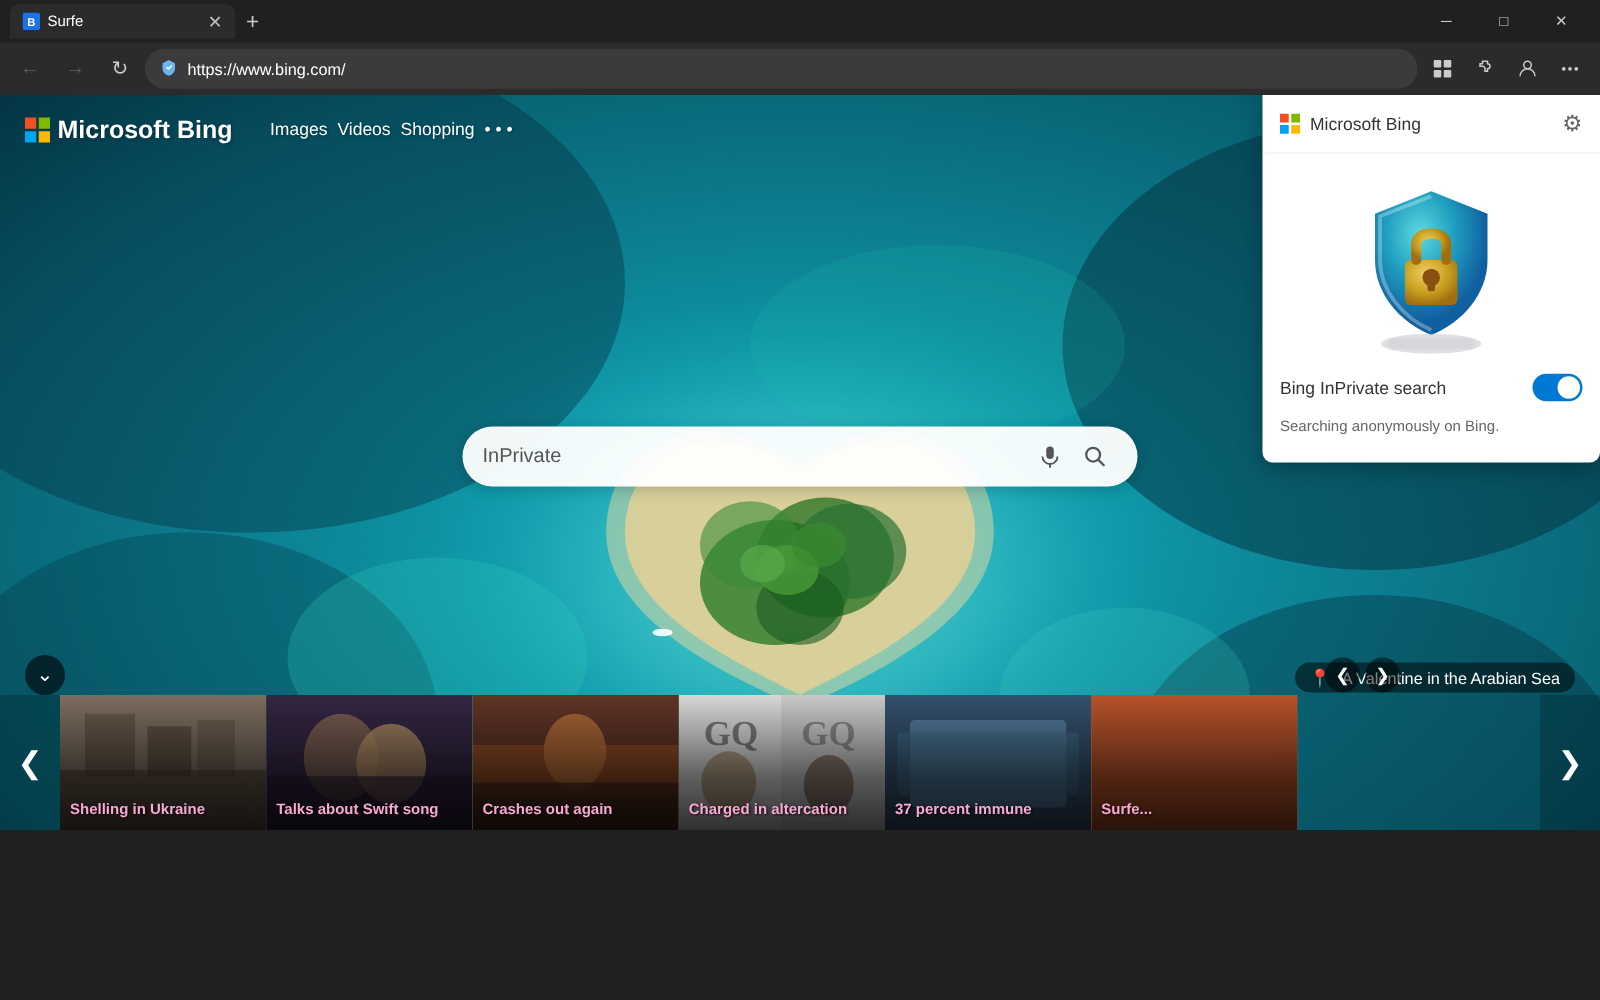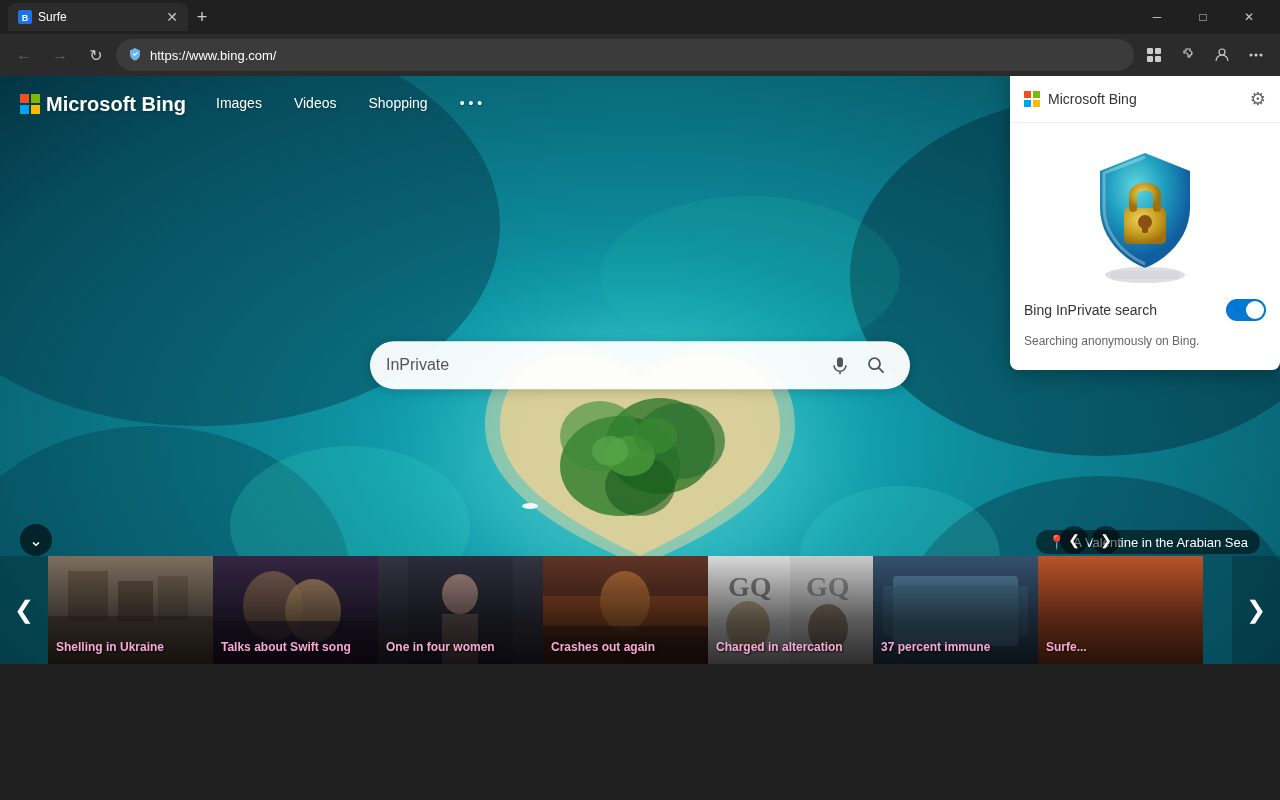--- a/index.html
+++ b/index.html
@@ -154,21 +154,21 @@
       display: grid;
       grid-template-columns: 1fr 1fr;
       gap: 2px;
       width: 20px;
       height: 20px;
     }
     .ms-logo-q { width: 9px; height: 9px; }
     .bing-nav {
       margin-left: 30px;
       display: flex;
-      gap: 32px;
+      gap: 8px;
     }
     .bing-nav-item {
       color: #fff;
       font-size: 14px;
       text-shadow: 1px 1px 3px rgba(0,0,0,0.3);
       cursor: pointer;
       padding-bottom: 2px;
     }
 
     
@@ -615,32 +615,20 @@
                 <rect width="165" height="108" fill="#3a2a4a"></rect>
                 <ellipse cx="60" cy="50" rx="30" ry="35" fill="#8a6a5a" opacity="0.9"></ellipse>
                 <ellipse cx="100" cy="55" rx="28" ry="32" fill="#c8a070" opacity="0.8"></ellipse>
                 <rect x="0" y="65" width="165" height="43" fill="#2a1a3a" opacity="0.6"></rect>
               </svg>
             </div>
             <div class="news-item-overlay"></div>
             <div class="news-item-title">Talks about Swift song</div>
           </div>
 
-          <div class="news-item">
-            <div class="news-item-bg news-bg-women">
-              <svg width="165" height="108" viewBox="0 0 165 108">
-                <rect width="165" height="108" fill="#3a3a4a"></rect>
-                <rect x="30" y="0" width="105" height="108" fill="#2a2a3a" opacity="0.5"></rect>
-                <ellipse cx="82" cy="38" rx="18" ry="20" fill="#b0908a"></ellipse>
-                <rect x="64" y="58" width="36" height="50" fill="#8a7070" opacity="0.8"></rect>
-              </svg>
-            </div>
-            <div class="news-item-overlay"></div>
-            <div class="news-item-title">One in four women</div>
-          </div>
 
           <div class="news-item">
             <div class="news-item-bg news-bg-crashes">
               <svg width="165" height="108" viewBox="0 0 165 108">
                 <rect width="165" height="108" fill="#6a3a2a"></rect>
                 <rect x="0" y="40" width="165" height="40" fill="#c0602a" opacity="0.6"></rect>
                 <ellipse cx="82" cy="45" rx="25" ry="30" fill="#d08040" opacity="0.8"></ellipse>
                 <rect x="0" y="70" width="165" height="38" fill="#4a2a1a" opacity="0.7"></rect>
               </svg>
             </div>

